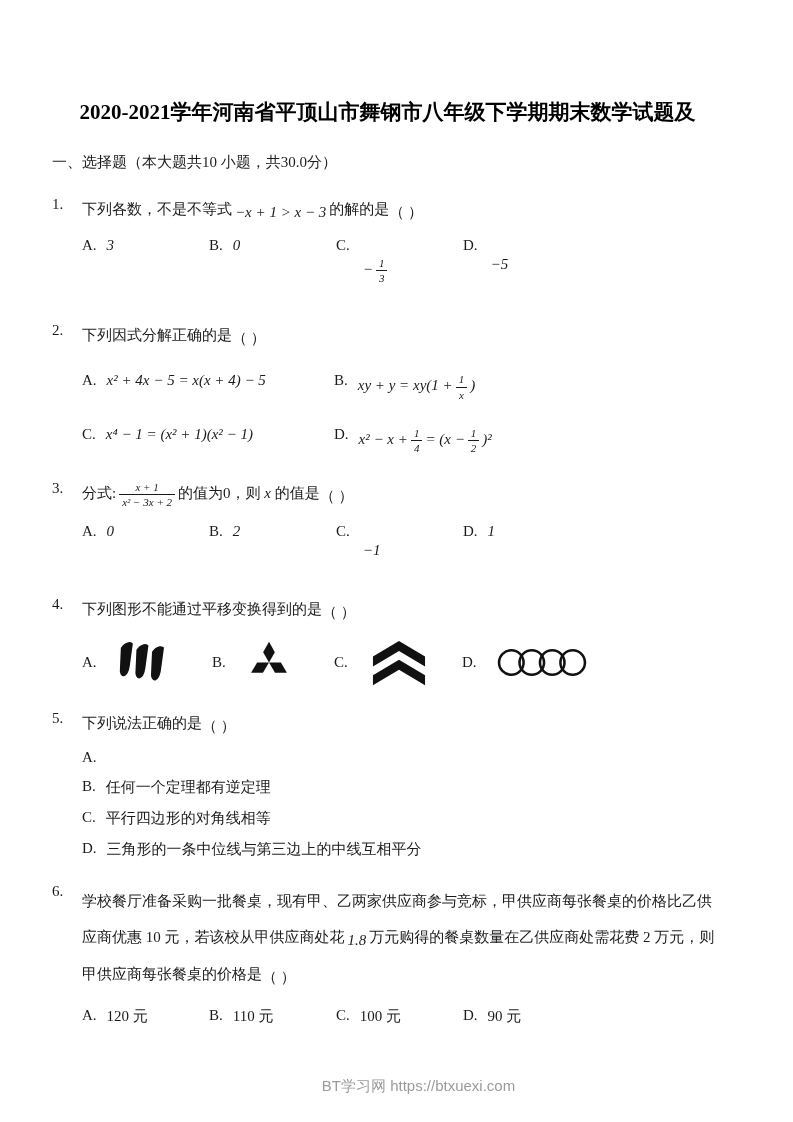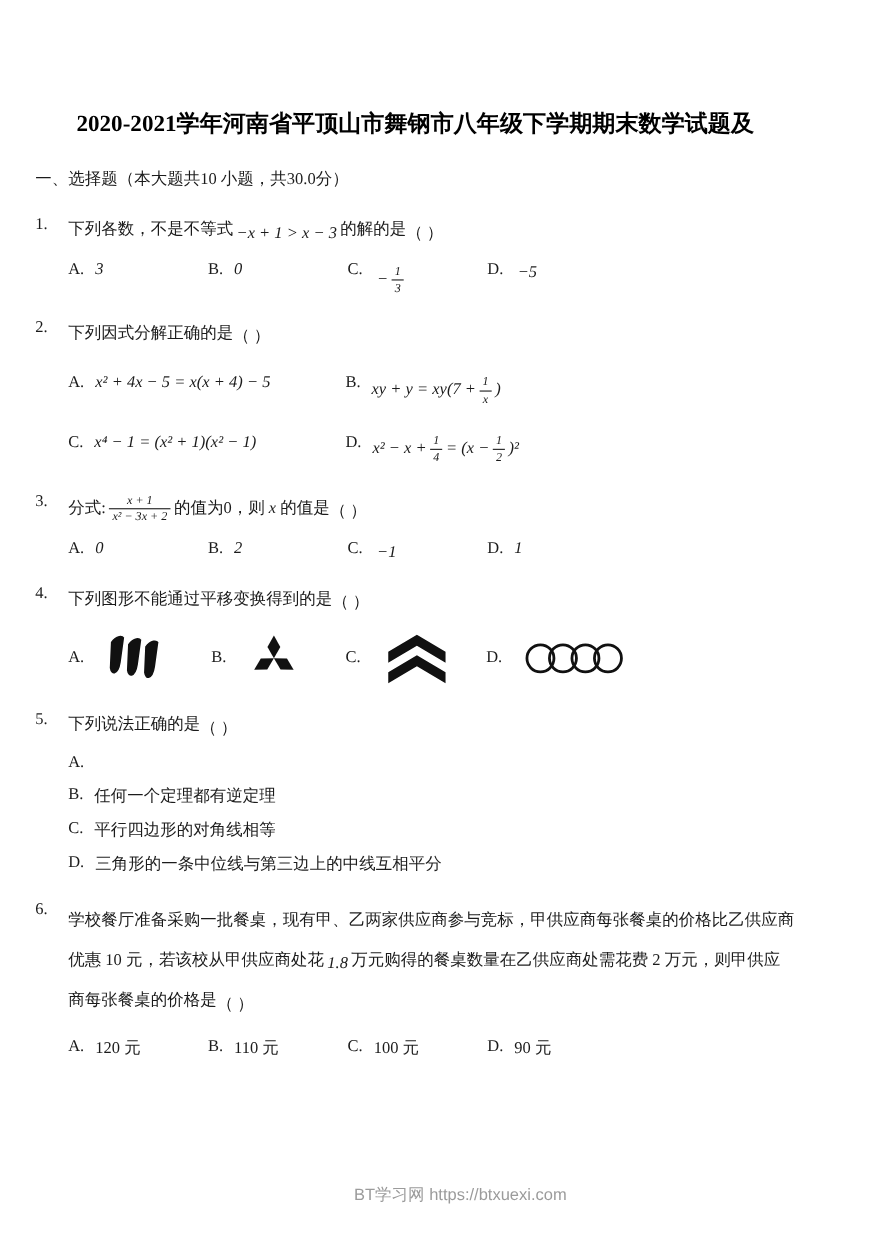--- a/index.html
+++ b/index.html
@@ -4,35 +4,35 @@
 <style>
   * { margin: 0; padding: 0; box-sizing: border-box; }
   html, body { background: #ffffff; }
   body {
     width: 793px; height: 1122px;
     position: relative;
     font-family: "Liberation Serif", "DejaVu Serif", serif;
     color: #1b1b1b;
     overflow: hidden;
   }
-  .page { padding: 88px 70px 0 32px; }
+  .page { padding: 88px 70px 0 52px; }
 
   .title { text-align: center; font-weight: bold; font-size: 21px; line-height: 2.35; color: #000; }
 
   .section-heading { margin-top: 16px; font-size: 15px; }
 
   .question { margin-top: 24px; font-size: 15px; }
   .stem { display: flex; }
   .qnum { width: 30px; flex-shrink: 0; }
   .stem-body { flex: 1; line-height: 1.75; }
   .wide-lines { line-height: 2.45; }
   .paren { position: relative; top: 3px; }
 
   .math { font-family: "Liberation Serif", "DejaVu Serif", serif; font-style: italic; }
-  .inline-low { position: relative; top: 3px; margin: 0 3px; }
+  .inline-low { position: relative; top: 3px; margin: 16px 3px; }
 
   .frac { display: inline-flex; flex-direction: column; align-items: center;
           vertical-align: middle; font-size: 11px; line-height: 1.3; margin: 0 3px;
           font-style: italic; }
   .frac .num { padding: 0 3px; }
   .frac .den { border-top: 1px solid #1b1b1b; padding: 0 3px; }
 
   .opts { margin-top: 14px; margin-left: 30px; display: flex; align-items: flex-start; }
   .opts4 .opt { width: 127px; }
   .opt { display: flex; align-items: flex-start; }
@@ -102,21 +102,21 @@
         <span>下列因式分解正确的是</span><span class="paren">（ ）</span>
       </span>
     </div>
     <div class="opts2row">
       <div class="opt col1">
         <span class="opt-label">A.</span>
         <span class="math">x² + 4x − 5 = x(x + 4) − 5</span>
       </div>
       <div class="opt">
         <span class="opt-label">B.</span>
-        <span class="math"><span>xy + y = xy(7 +</span><span class="frac">
+        <span class="math"><span>xy + y = xy(1 +</span><span class="frac">
               <span class="num">1</span>
               <span class="den">x</span>
             </span><span>)</span></span>
       </div>
     </div>
     <div class="opts2row">
       <div class="opt col1">
         <span class="opt-label">C.</span>
         <span class="math">x⁴ − 1 = (x² + 1)(x² − 1)</span>
       </div>

